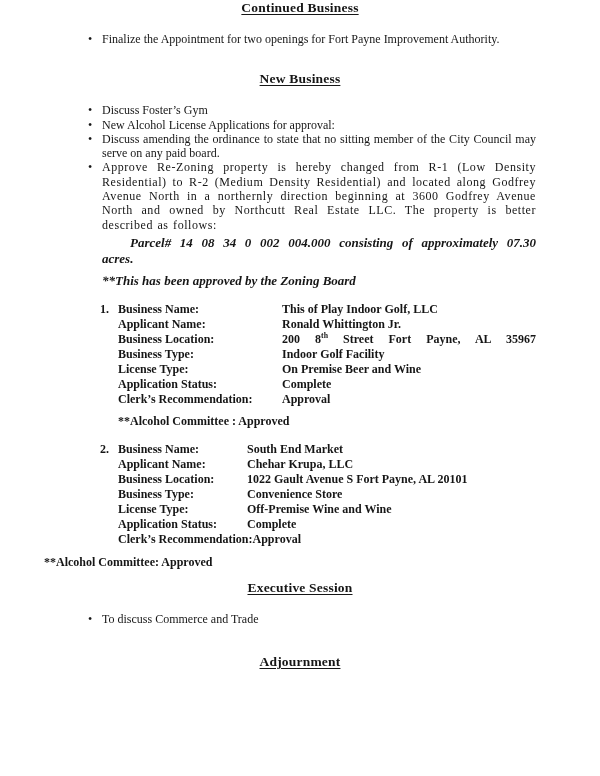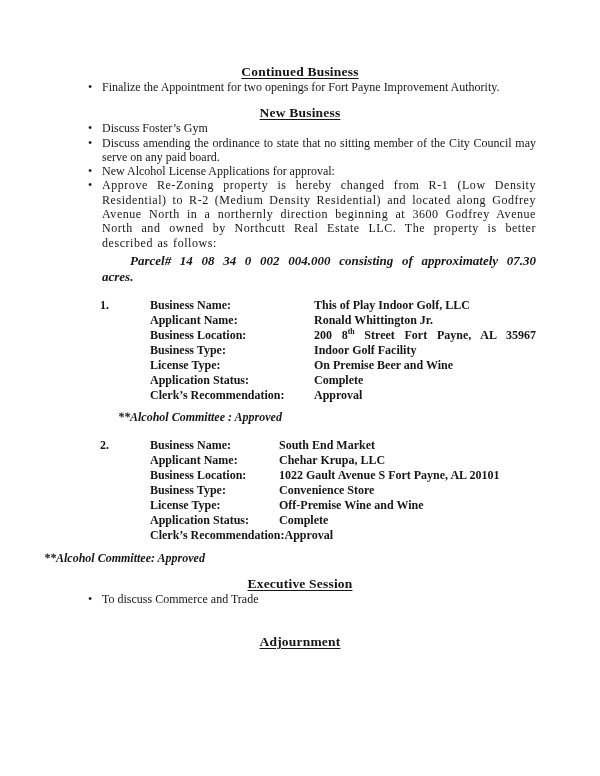--- a/index.html
+++ b/index.html
@@ -4,56 +4,56 @@
 <style>
   html, body { margin: 0; padding: 0; }
   body {
     width: 600px; height: 776px;
     background: #ffffff;
     color: #161616;
     font-family: "Liberation Serif", "DejaVu Serif", serif;
     font-size: 12px;
     overflow: hidden;
   }
-  .page { width: 600px; height: 776px; padding-top: 64px; box-sizing: border-box; }
+  .page { width: 600px; height: 776px; box-sizing: border-box; }
 
   .heading {
     text-align: center;
     font-weight: bold;
     font-size: 13.5px;
     line-height: 16px;
     margin: 0;
   }
   .heading span {
     text-decoration: underline;
     text-underline-offset: 2px;
     letter-spacing: 0.2px;
   }
 
   ul.bullets {
-    margin: 0 64px 0 102px;
+    margin: 16px 64px 0 102px;
     padding: 0;
     list-style: none;
   }
   ul.bullets li {
     position: relative;
     line-height: 14.3px;
     text-align: justify;
   }
   ul.bullets li::before {
     content: "\2022";
     position: absolute;
     left: -14px;
     top: 0;
   }
   li.li-rezone { letter-spacing: 0.55px; word-spacing: 1px; }
 
   .mt16 { margin-top: 28px; }
   .mt12 { margin-top: 12px; }
-  .mt11 { margin-top: 11px; }
+  .mt11 { margin-top: 25px; }
   .mt10 { margin-top: 10px; }
 
   .parcel-note {
     margin: 3px 64px 0 102px;
     font-weight: bold;
     font-style: italic;
     font-size: 13px;
     line-height: 16px;
   }
   .parcel-line1 { text-align: justify; text-align-last: justify; margin-left: 28px; }
@@ -67,60 +67,60 @@
   }
 
   .app {
     margin: 13px 64px 0 100px;
     font-weight: bold;
     display: flex;
   }
   .app .num { flex: none; width: 18px; line-height: 15px; }
   .app .fields { flex: 1; }
   .field-row { display: flex; line-height: 15px; }
-  .field-row .lbl { flex: none; min-width: var(--lblw, 164px); margin-left: 32px; }
+  .field-row .lbl { flex: none; min-width: var(--lblw, 164px); }
   .field-row .val { flex: 1; }
   .app1 { --lblw: 164px; }
   .app2 { --lblw: 129px; }
   .val-justified { text-align: justify; text-align-last: justify; }
   sup { font-size: 0.65em; line-height: 0; }
 
   .committee-note {
     margin: 7px 64px 0 118px;
     font-weight: bold;
     line-height: 15px;
-    font-style: italic;
   }
   .c2 { margin-top: 8px; margin-left: 44px; }
 </style>
 </head>
 <body>
 
 <div class="page">
 
   <h2 class="heading"><span>Continued Business</span></h2>
 
   <ul class="bullets mt16">
     <li>Finalize the Appointment for two openings for Fort Payne Improvement Authority.</li>
   </ul>
 
   <h2 class="heading mt11"><span>New Business</span></h2>
 
   <ul class="bullets mt12">
     <li>Discuss Foster’s Gym</li>
+    <li>New Alcohol License Applications for approval:</li>
     <li>Discuss amending the ordinance to state that no sitting member of the City Council may serve on any paid board.</li>
-    <li>New Alcohol License Applications for approval:</li>
     <li class="li-rezone">Approve Re-Zoning property is hereby changed from R-1 (Low Density Residential) to R-2 (Medium Density Residential) and located along Godfrey Avenue North in a northernly direction beginning at 3600 Godfrey Avenue North and owned by Northcutt Real Estate LLC. The property is better described as follows:</li>
   </ul>
 
   <div class="parcel-note">
     <div class="parcel-line1">Parcel# 14 08 34 0 002 004.000 consisting of approximately 07.30</div>
     <div>acres.</div>
   </div>
 
+  <div class="zoning-note">**This has been approved by the Zoning Board</div>
 
   <div class="app app1">
     <div class="num">1.</div>
     <div class="fields">
       <div class="field-row">
         <span class="lbl">Business Name:</span>
         <span class="val">This of Play Indoor Golf, LLC</span>
       </div>
       <div class="field-row">
         <span class="lbl">Applicant Name:</span>

